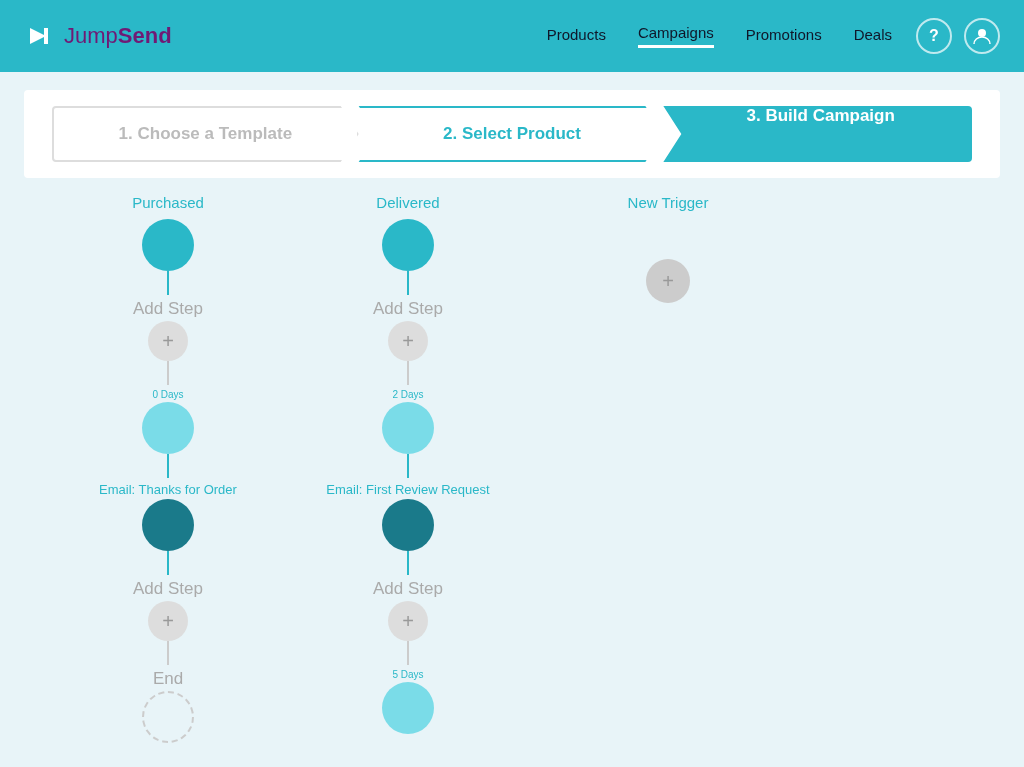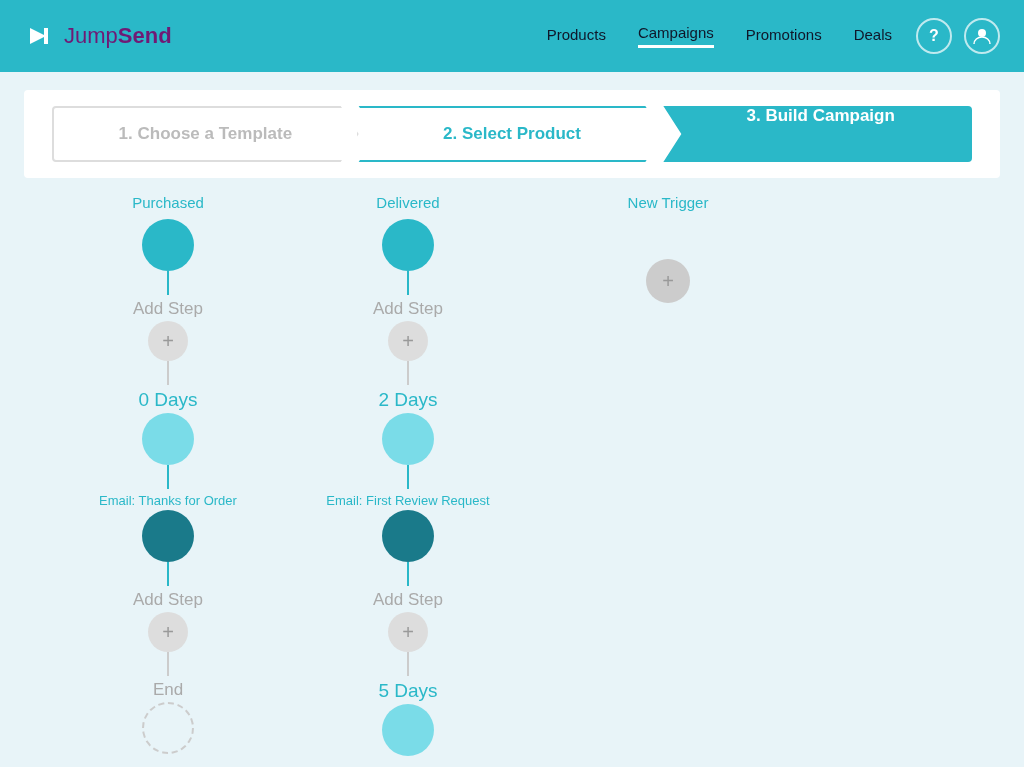--- a/index.html
+++ b/index.html
@@ -138,21 +138,21 @@
     .connector-line-gray {
       background: #ccc;
     }
     .add-step-label {
       font-size: 17px;
       color: #aaa;
       text-align: left;
       margin: 4px 0 2px;
     }
     .days-label {
-      font-size: 19px;
+      font-size: 10px;
       color: #2ab8c8;
       font-weight: 500;
       text-align: center;
       margin: 4px 0 2px;
     }
     .email-label {
       font-size: 13px;
       color: #2ab8c8;
       font-weight: 500;
       text-align: left;

